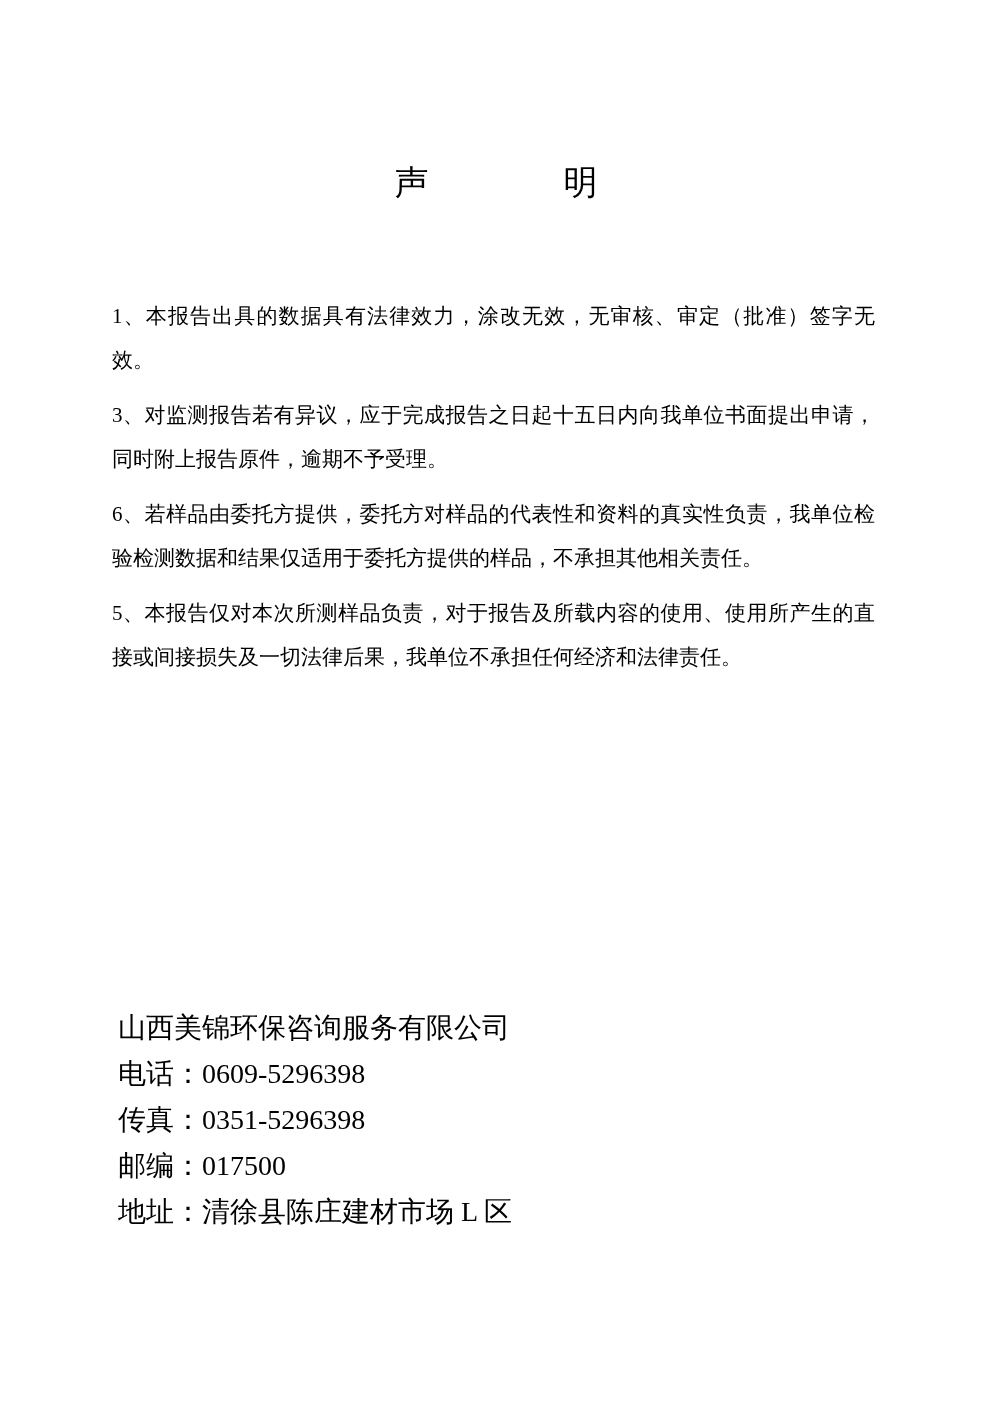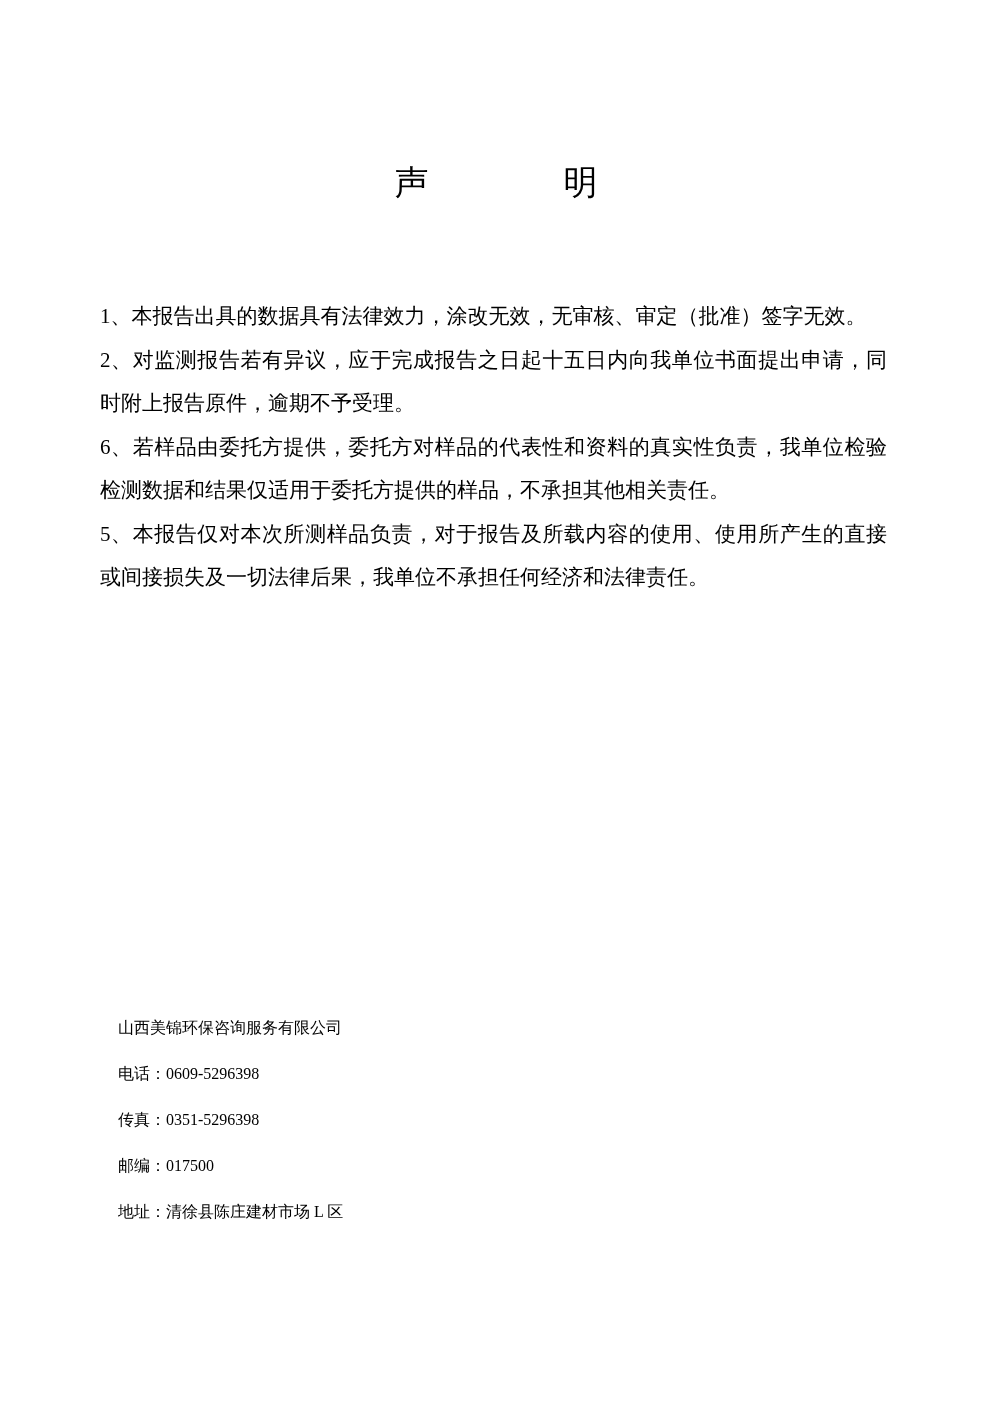--- a/index.html
+++ b/index.html
@@ -29,48 +29,48 @@
     letter-spacing: 0;
   }
   .doc-body {
     margin: 94px 105px 0 100px;
     font-size: 21px;
     line-height: 43.5px;
     text-align: justify;
     text-justify: inter-ideograph;
   }
   .doc-body p {
-    margin: 0;
+    margin: 12px;
     padding: 0;
   }
   .doc-footer {
     position: absolute;
     left: 118px;
     top: 1005px;
-    font-size: 16px;
+    font-size: 28px;
     line-height: 46px;
   }
   .doc-footer p {
     margin: 0;
     padding: 0;
   }
 </style>
 </head>
 <body>
 
 <div class="page">
 
   <h1 class="doc-title">
     <span>声</span>
     <span>明</span>
   </h1>
 
   <div class="doc-body">
     <p>1、本报告出具的数据具有法律效力，涂改无效，无审核、审定（批准）签字无效。</p>
-    <p>2、对监测报告若有异议，应于完成报告之日起十五日内向我单位书面提出申请，同时附上报告原件，逾期不予受理。</p>
+    <p>3、对监测报告若有异议，应于完成报告之日起十五日内向我单位书面提出申请，同时附上报告原件，逾期不予受理。</p>
     <p>6、若样品由委托方提供，委托方对样品的代表性和资料的真实性负责，我单位检验检测数据和结果仅适用于委托方提供的样品，不承担其他相关责任。</p>
     <p>5、本报告仅对本次所测样品负责，对于报告及所载内容的使用、使用所产生的直接或间接损失及一切法律后果，我单位不承担任何经济和法律责任。</p>
   </div>
 
   <div class="doc-footer">
     <p>山西美锦环保咨询服务有限公司</p>
     <p>电话：0609-5296398</p>
     <p>传真：0351-5296398</p>
     <p>邮编：017500</p>
     <p>地址：清徐县陈庄建材市场 L 区</p>

